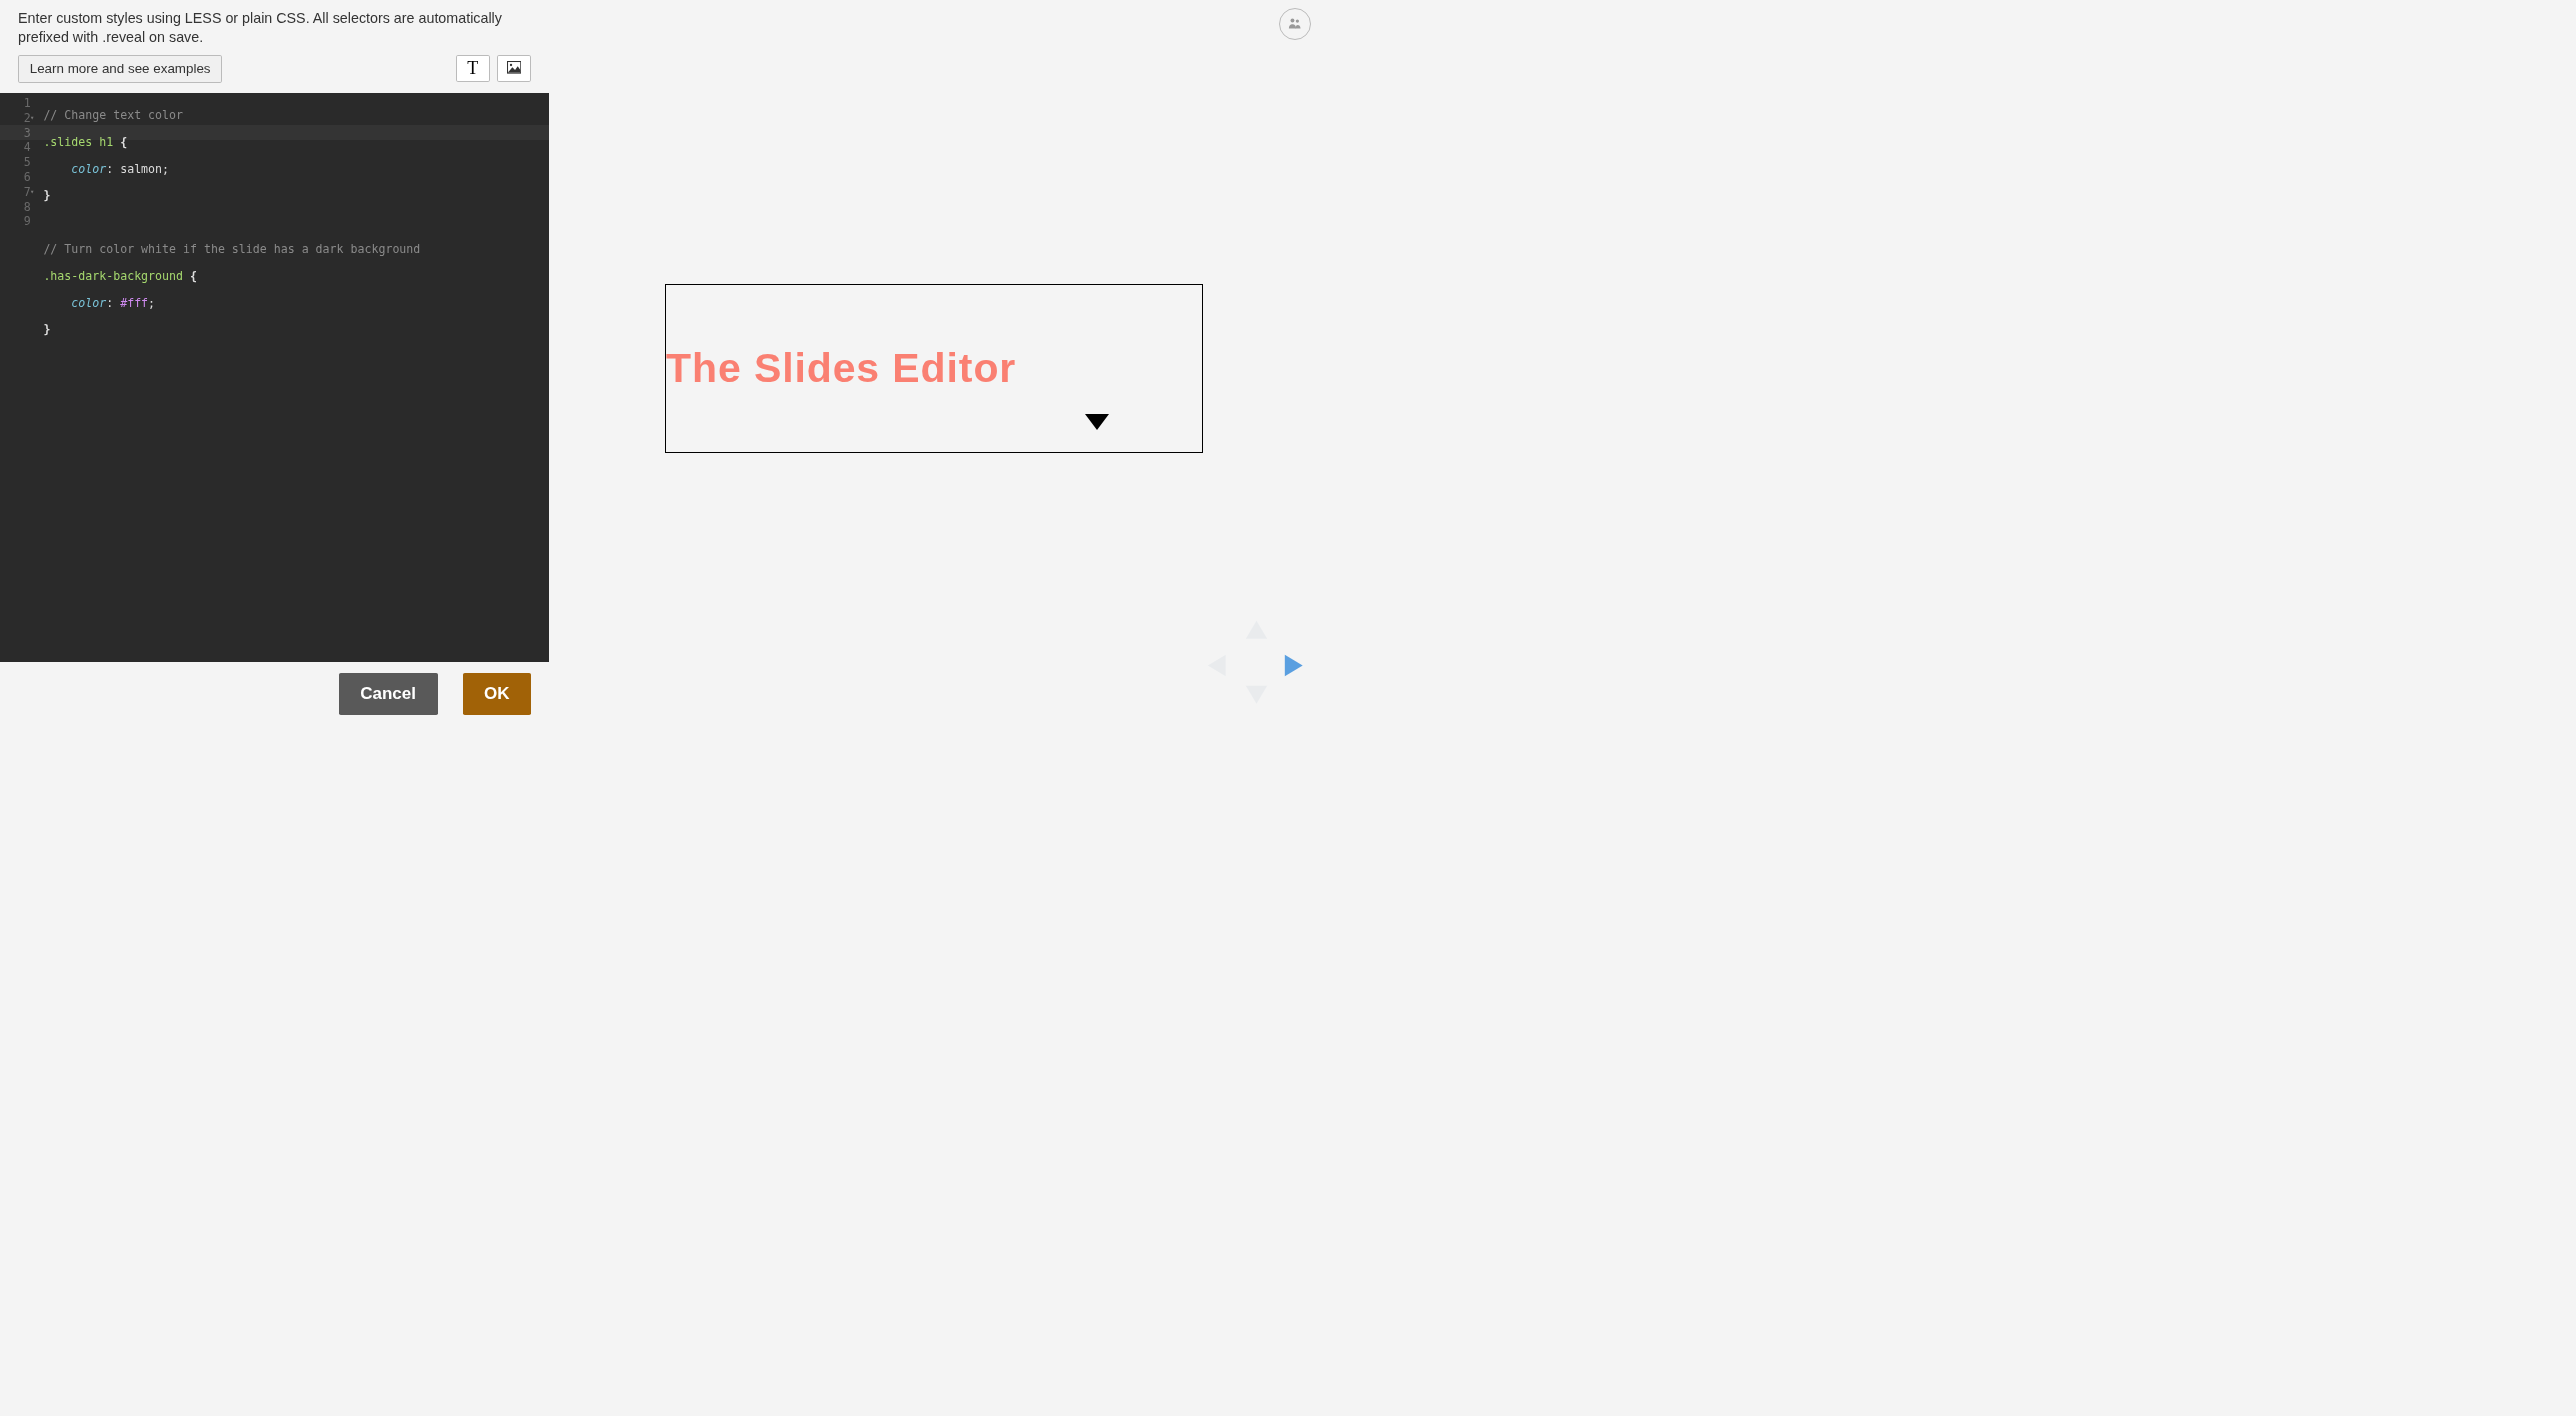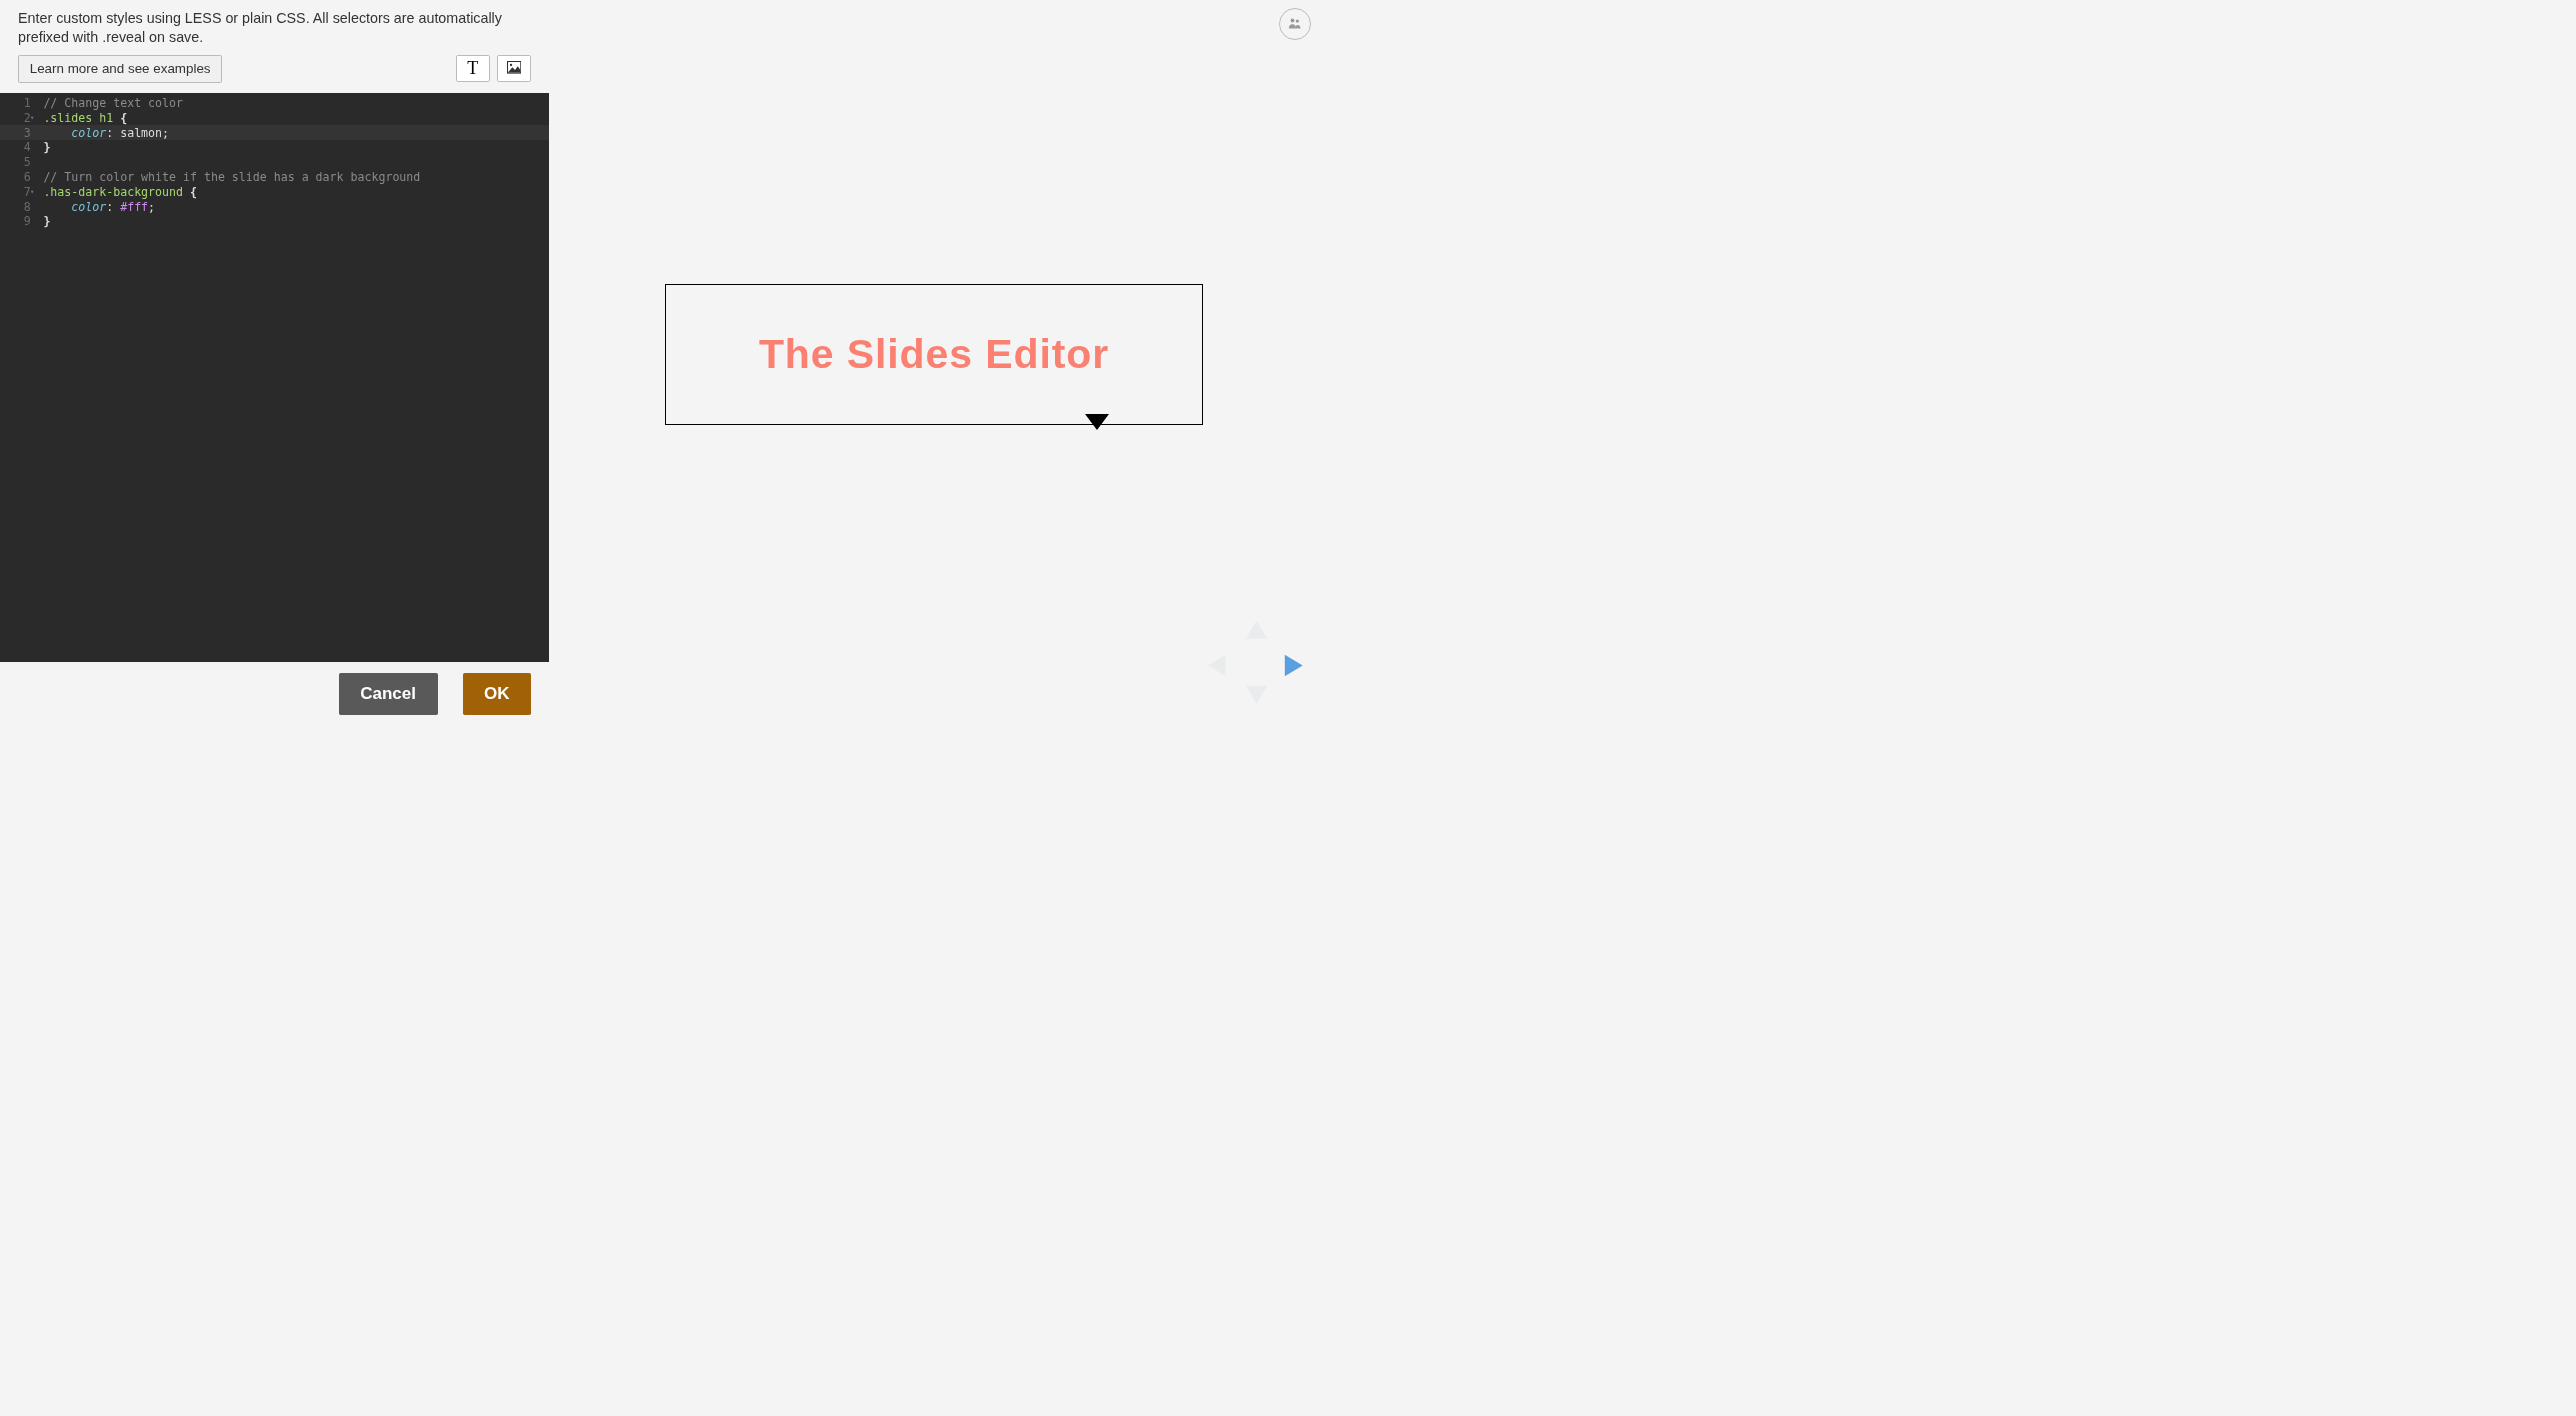--- a/index.html
+++ b/index.html
@@ -81,21 +81,21 @@
       right: -3.6px;
       top: 0;
       font-size: 7.2px;
       color: #777;
     }
     .code-body {
       flex: 1;
       padding: 2.7px 5.4px 0 5.4px;
       color: #ddd;
     }
-    .code-line { height: 14.8px; white-space: pre; }
+    .code-line { height: 14.8px; white-space: pre; margin-top: 12px; }
     .highlight-row {
       position: absolute;
       left: 0; right: 0;
       top: 32px;
       height: 14.8px;
       background: rgba(255,255,255,0.05);
       pointer-events: none;
     }
     .tok-comment { color: #8a8a8a; }
     .tok-selector { color: #a5d86e; }
@@ -144,25 +144,24 @@
       align-items: center;
       justify-content: center;
       cursor: pointer;
       color: #999;
     }
     .slide-title-box {
       position: absolute;
       left: 116px;
       top: 284px;
       width: 538px;
-      height: 141px;
+      height: 169px;
       border: 1.8px solid #000;
       display: flex;
       align-items: center;
-      justify-content: center;
     }
     .slide-title {
       color: #fa8072;
       font-size: 41px;
       font-weight: 600;
       letter-spacing: 0.9px;
     }
     .pointer-triangle {
       position: absolute;
       left: 536px;

